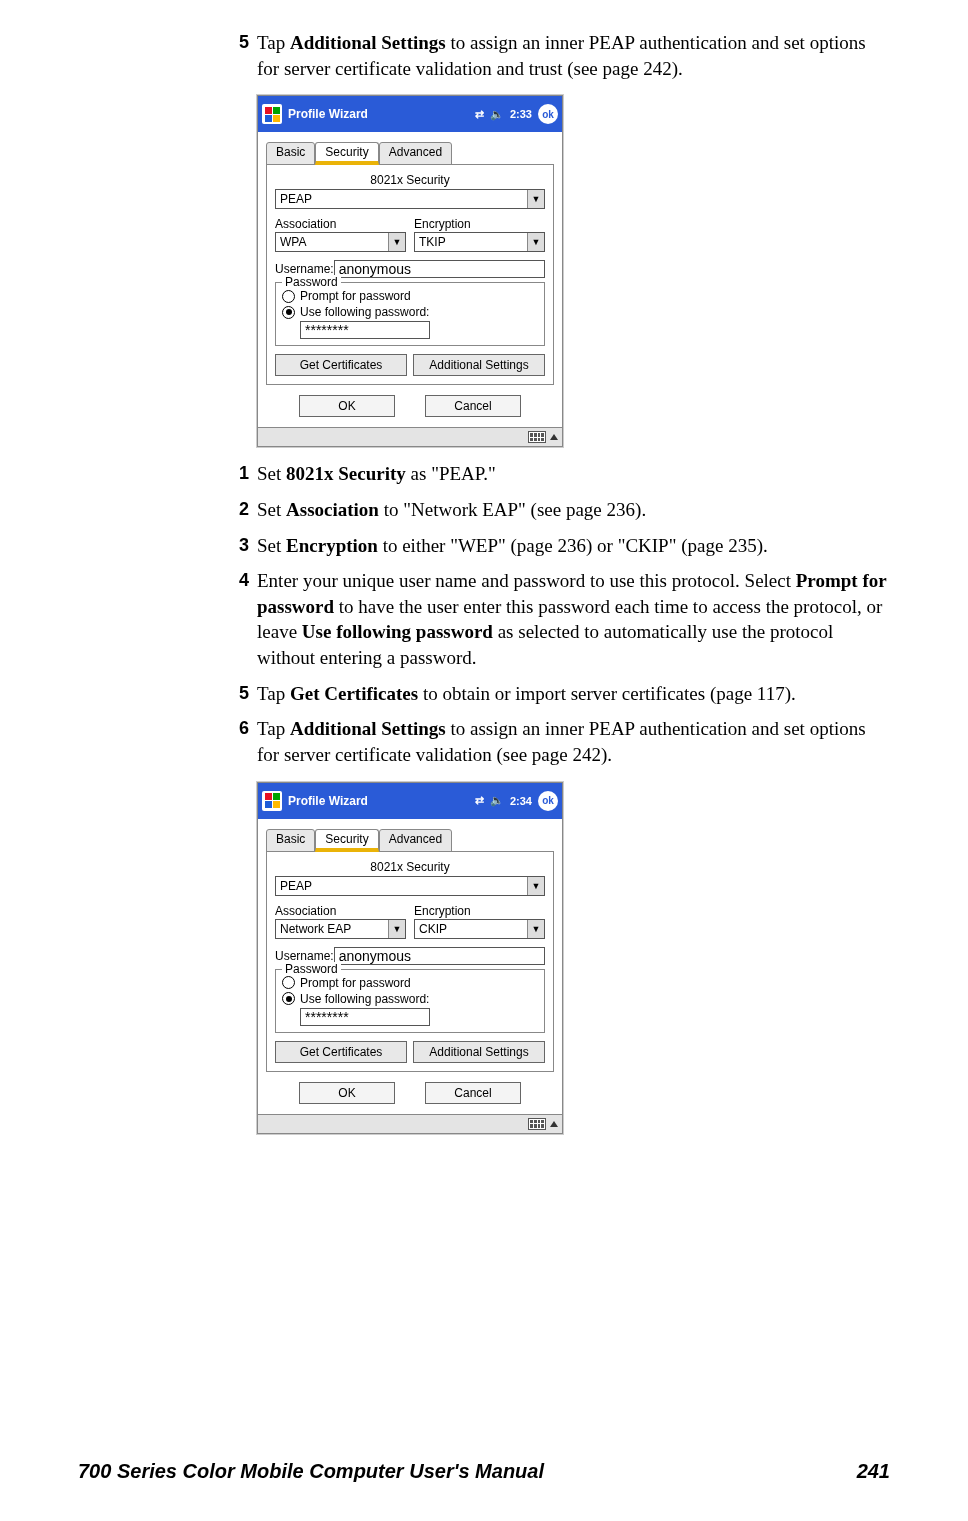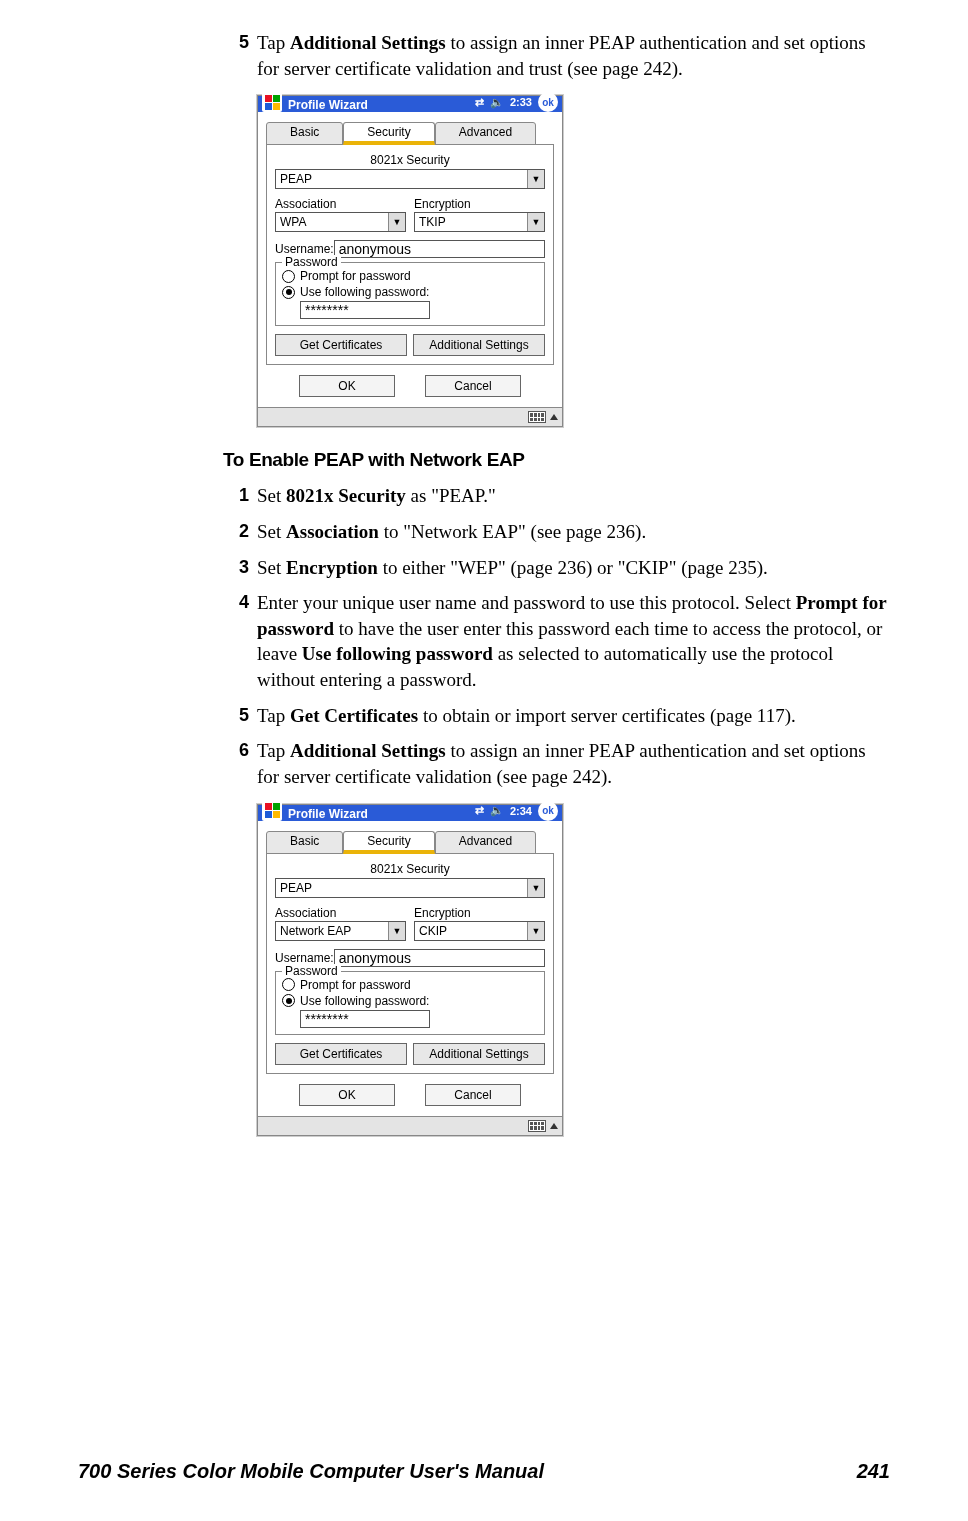--- a/index.html
+++ b/index.html
@@ -65,22 +65,22 @@
     background: #fff;
     box-shadow: 0 0 0 1px #ccc;
     font-family: Tahoma, Arial, sans-serif;
     font-size: 12px;
     color: #000;
   }
   .ppc-title {
     background: #2a5bd7;
     color: #fff;
     display: flex;
-    align-items: flex-end;
-    height: 16px;
+    align-items: center;
+    height: 36px;
     padding: 0 4px;
     font-weight: bold;
   }
   .win-flag {
     width: 20px; height: 20px; background: #fff; border-radius: 2px;
     margin-right: 6px; display: flex; align-items: center; justify-content: center;
   }
   .flag-grid { display: grid; grid-template-columns: 7px 7px; grid-template-rows: 7px 7px; gap:1px; }
   .flag-grid span:nth-child(1){background:#e81123;} .flag-grid span:nth-child(2){background:#00a300;}
   .flag-grid span:nth-child(3){background:#1e5bd7;} .flag-grid span:nth-child(4){background:#ffb900;}
@@ -95,21 +95,21 @@
   }
   .tabs {
     display: flex;
     gap: 0;
     margin-bottom: -1px;
   }
   .tab {
     border: 1px solid #888;
     border-bottom: 1px solid #888;
     background: #e8e8e8;
-    padding: 2px 23px;
+    padding: 2px 9px;
     font-size: 12px;
     border-radius: 3px 3px 0 0;
   }
   .tab.active {
     background: #fff;
     border-bottom: 4px solid #eab308;
     position: relative; z-index: 2;
   }
   .tab-panel {
     border: 1px solid #888;
@@ -276,21 +276,20 @@
               <span></span>
               <span></span>
               <span></span>
               <span></span>
             </div>
           <div class="up-tri"></div>
         </div>
       </div>
     </div>
 
-    <div class="section-heading">To Enable PEAP with Network EAP</div>
 
     <div class="step">
       <div class="step-num">1</div>
       <div class="step-body">
         <span>Set </span><b>8021x Security</b><span> as "PEAP."</span>
       </div>
     </div>
 
     <div class="step">
       <div class="step-num">2</div>

